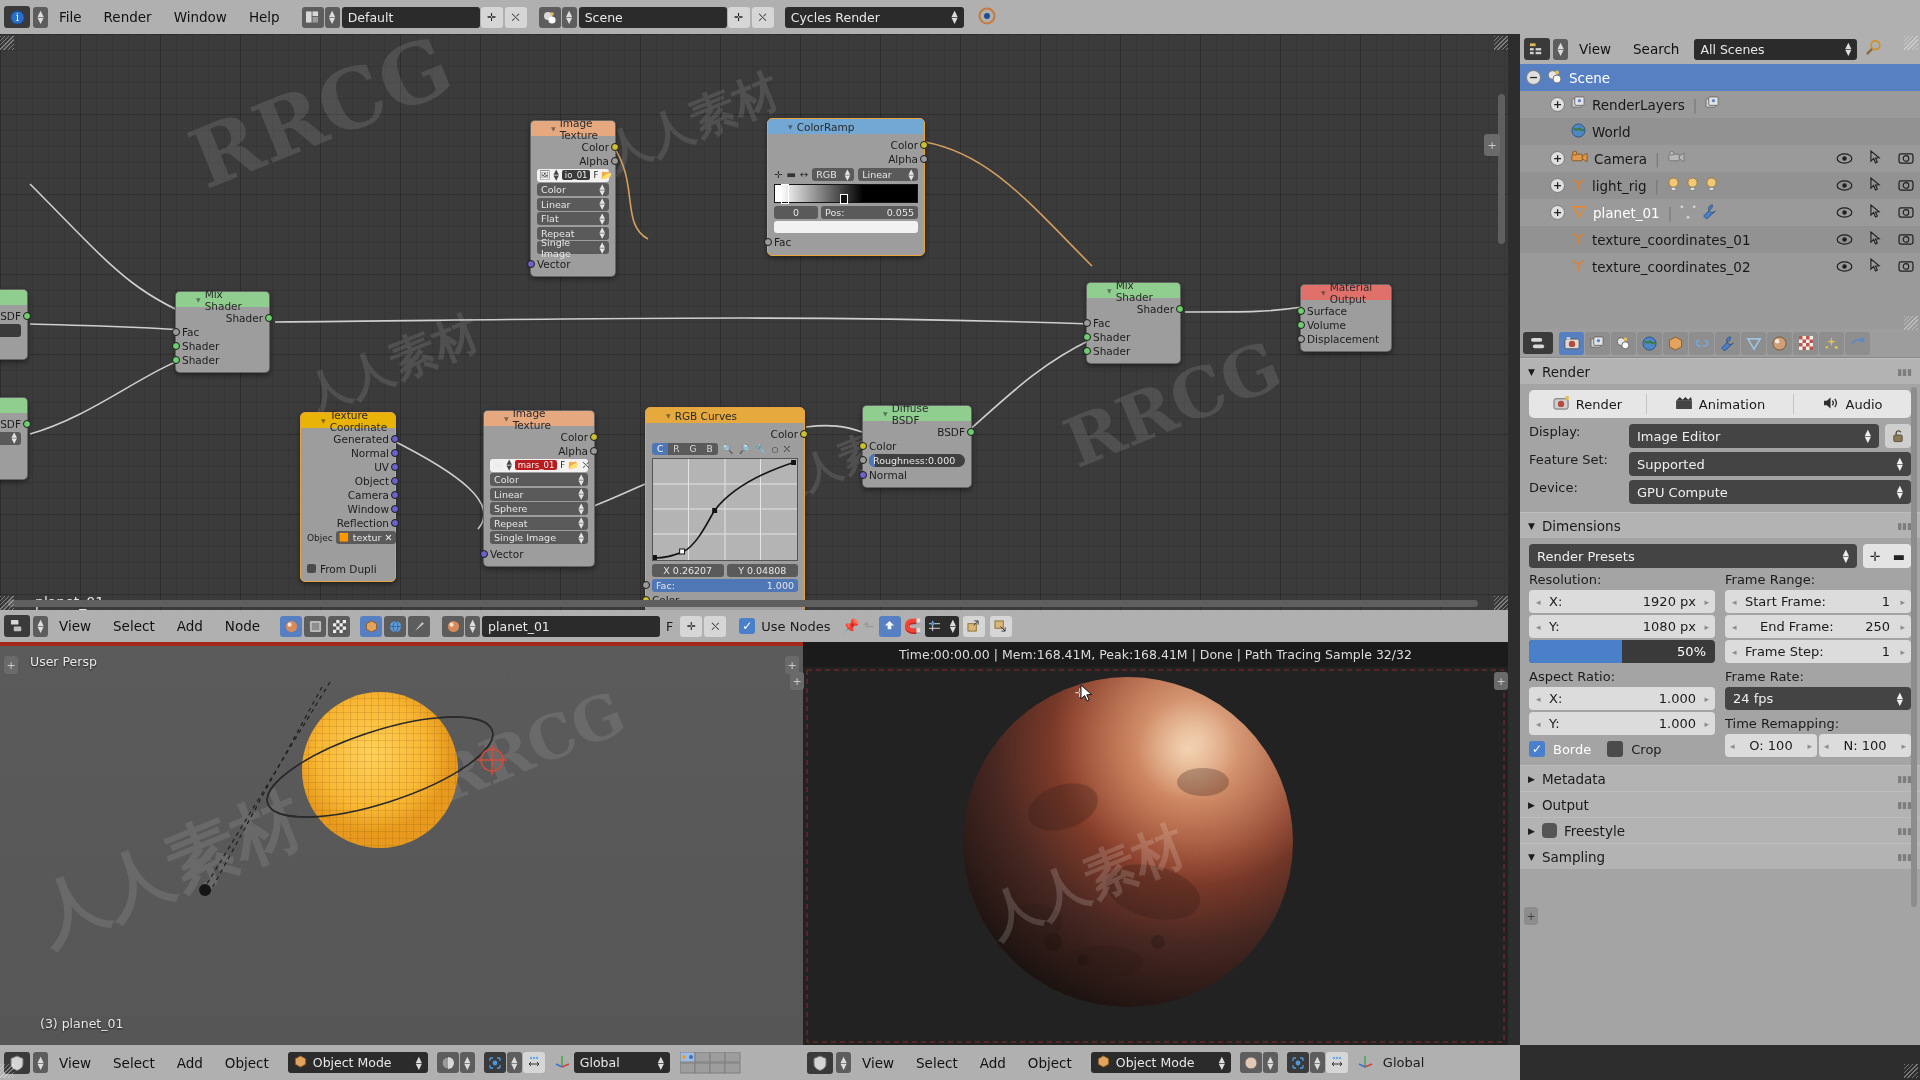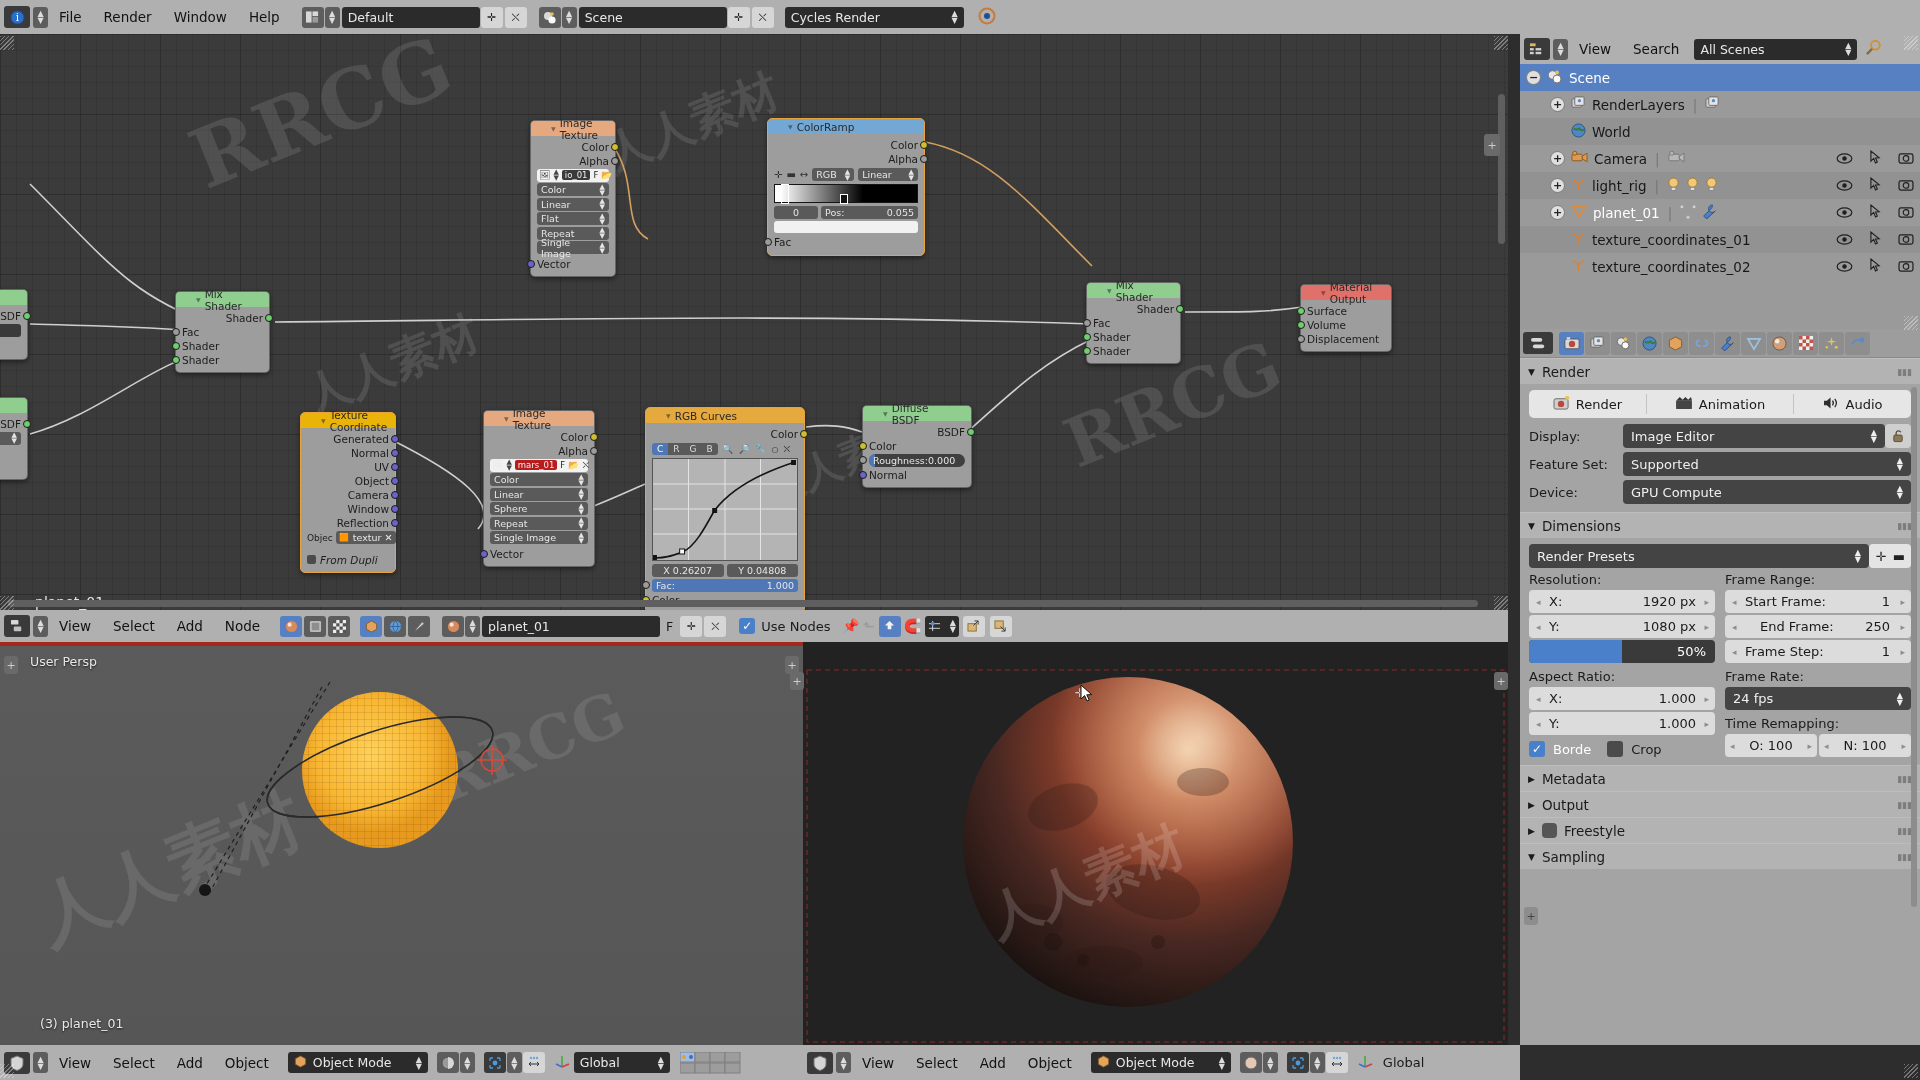--- a/index.html
+++ b/index.html
@@ -113,21 +113,21 @@
   .panel-hdr { height:26px; background:#b3b3b3; display:flex; align-items:center;
                padding:0 8px; color:#1a1a1a; font-size:13.5px;
                border-top:1px solid #bdbdbd; }
   .panel-hdr .tri { font-size:9px; margin-right:7px; }
   .grip { margin-left:auto; color:#7d7d7d; font-size:9px; letter-spacing:0px; }
   .pbody { padding:6px 9px 8px 9px; }
   .pfield { background:#5f5f5f; color:#efefef; border-radius:4px; height:24px;
             display:flex; align-items:center; padding:0 8px; font-size:13px; position:relative;}
   .pfield.dark { background:#444; }
   .plabel { color:#1b1b1b; font-size:13px; }
-  .prow { display:flex; align-items:center; gap:0; margin-bottom:4px; }
+  .prow { display:flex; align-items:flex-start; gap:6px; margin-bottom:4px; }
   .numf { background:#dcdcdc; color:#1a1a1a; border-radius:4px; height:23px;
           display:flex; align-items:center; padding:0 7px; font-size:13px;
           position:relative; justify-content:space-between; }
   .numf .lt,.numf .gt { color:#8d8d8d; font-size:9px; }
   .pctbar { height:23px; border-radius:4px; background:#3a3a3a; position:relative;
             overflow:hidden; display:flex; align-items:center; justify-content:flex-end;
             padding-right:9px; color:#fff; font-size:13px; }
   .pctfill { position:absolute; left:0; top:0; bottom:0; background:#4a7fc9; }
   .cbx { width:16px; height:16px; border-radius:3px; background:#4a7fc9;
          display:flex; align-items:center; justify-content:center;
@@ -458,21 +458,21 @@
             <span class="nlabel">Reflection</span>
           </div>
         <div style="display:flex;align-items:center;gap:3px;margin-top:2px;">
           <span class="nlabel" style="font-size:9px;">Objec</span>
           <span class="nfield" style="flex:1;margin:0;gap:3px;">
             <span style="font-size:8px;">🟧</span>
             <span>textur</span>
             <span style="margin-left:auto;color:#eee;">✕</span>
           </span>
         </div>
-        <div class="row" style="margin-top:9px;font-style:italic;">
+        <div class="row" style="margin-top:18px;">
           <span style="width:9px;height:9px;border-radius:2px;background:#4b4b4b;display:inline-block;margin-right:4px;"></span>
           <span class="nlabel">From Dupli</span>
         </div>
       </div>
     </div>
 
     <div class="node" style="left:483px;top:376px;width:112px;">
       <div class="nhead" style="background:#e5a87f;">
         <span class="tri">▼</span>
         <span>Image Texture</span>
@@ -969,20 +969,23 @@
       <rect x="4" y="28" width="697" height="372" fill="none" stroke="#8a2a22" stroke-width="1" stroke-dasharray="5 4"></rect>
     </svg>
     <div class="wm" style="left:180px;top:205px;font-size:52px;color:rgba(255,255,255,.16);">人人素材</div>
     <div style="position:absolute;left:272px;top:44px;color:#cfcfcf;font-size:12px;">✛</div>
     <div style="position:absolute;left:277px;top:42px;">
       <svg width="14" height="19" viewBox="0 0 14 19">
           <path d="M1 1 L1 15 L4.6 11.6 L7 17 L9.2 16 L6.8 10.8 L11.6 10.6 Z" fill="#fff" stroke="#111" stroke-width="1"></path>
         </svg>
     </div>
   </div>
+  <div id="imghdr">
+    <span>Time:00:00.00 | Mem:168.41M, Peak:168.41M | Done | Path Tracing Sample 32/32</span>
+  </div>
   <div style="position:absolute;left:790px;top:672px;width:14px;height:18px;background:#6a6a6a;border-radius:3px;display:flex;align-items:center;justify-content:center;color:#ccc;font-size:11px;z-index:6;">+</div>
   <div style="position:absolute;left:1494px;top:672px;width:14px;height:18px;background:#6a6a6a;border-radius:3px;display:flex;align-items:center;justify-content:center;color:#ccc;font-size:11px;z-index:6;">+</div>
 
   <div id="imgfoot">
     <div class="editicon">
       <svg width="14" height="16" viewBox="0 0 14 16">
           <path d="M7 1 L13 3.5 V9 C13 12.5 10 14.5 7 15.5 C4 14.5 1 12.5 1 9 V3.5 Z" fill="#d5d5d5" stroke="#777"></path>
         </svg>
     </div>
     <div class="spin">

